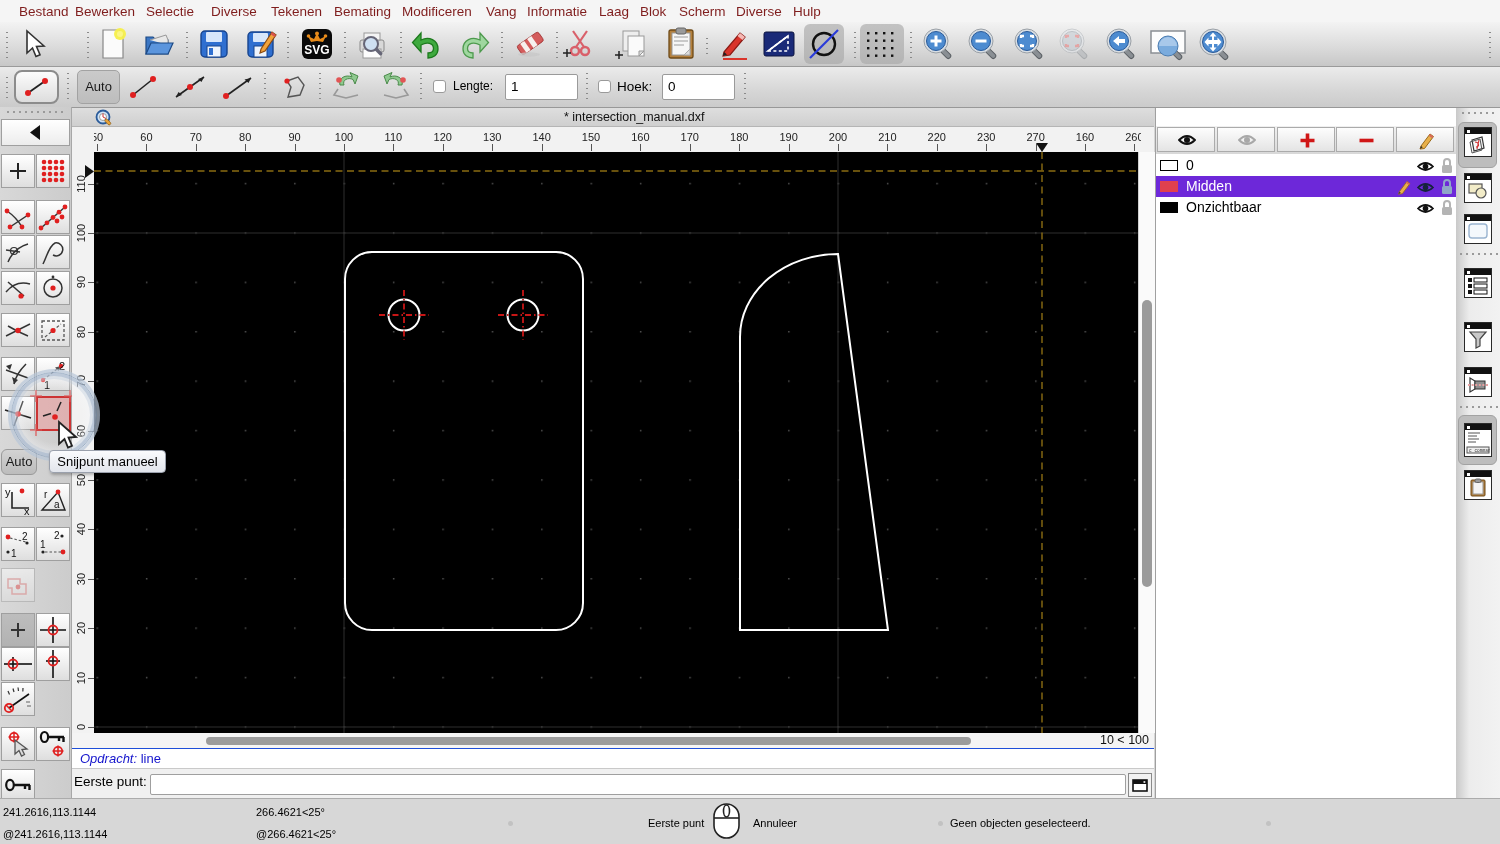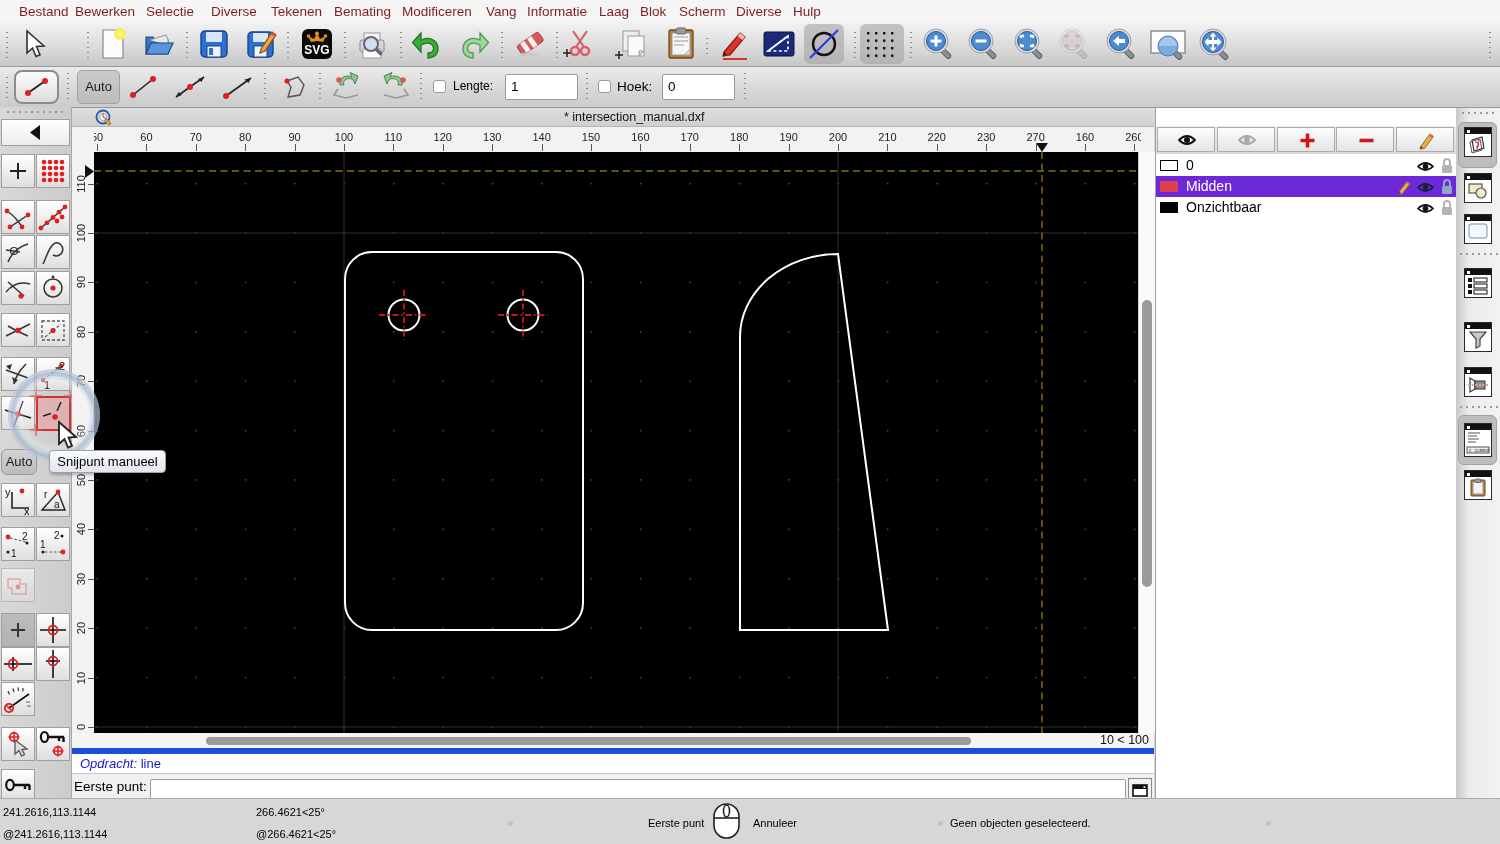--- a/index.html
+++ b/index.html
@@ -29,21 +29,21 @@
 .rnum{position:absolute;font-size:11px;color:#222;}
 .vnum{position:absolute;width:24px;height:12px;font-size:11px;color:#222;text-align:center;transform:rotate(-90deg);line-height:12px;}
 .htick{position:absolute;top:17px;width:1px;height:7px;background:#555;}
 .vtick{position:absolute;left:88px;width:6px;height:1px;background:#555;}
 #canvas{left:94px;top:152px;}
 #vscroll{left:1138px;top:152px;width:16px;height:581px;background:#fafafa;border-left:1px solid #d0d0d0;}
 #vthumb{position:absolute;left:3px;top:148px;width:10px;height:287px;background:#9b9b9b;border-radius:5px;}
 #hscrollrow{left:72px;top:733px;width:1082px;height:15px;background:#f4f4f4;}
 #hthumb{position:absolute;left:134px;top:3.5px;width:765px;height:8.5px;background:#9b9b9b;border-radius:4.5px;}
 #gridinfo{position:absolute;right:5px;top:0px;font-size:12.5px;color:#111;}
-#cmdarea{left:72px;top:748px;width:1082px;height:50px;background:#f0f0f0;border-top:6px solid #1d4ed8;box-sizing:border-box;}
+#cmdarea{left:72px;top:748px;width:1082px;height:50px;background:#f0f0f0;border-top:1px solid #1d4ed8;box-sizing:border-box;}
 #cmdhist{position:absolute;left:0;top:0;width:1082px;height:19px;background:#fff;border-bottom:1px solid #c9c9c9;}
 #cmdline{position:absolute;left:0;top:20px;width:1082px;height:30px;}
 #cmdinput{position:absolute;left:78px;top:5px;width:976px;height:21px;background:#fff;border:1px solid #9f9f9f;border-radius:2px;box-sizing:border-box;}
 #cmdbtn{position:absolute;left:1056px;top:4px;width:24px;height:24px;background:#f2f2f2;border:1px solid #8a8a8a;box-sizing:border-box;}
 
 #lpanel{left:1155px;top:108px;width:300px;height:690px;background:#fff;border-left:1px solid #a0a0a0;}
 #lphead{position:absolute;left:0;top:0;width:300px;height:18px;background:linear-gradient(#e9e9e9,#d2d2d2);}
 #lpbtns{position:absolute;left:0;top:18px;width:300px;height:28px;background:linear-gradient(#f0f0f0,#d8d8d8);}
 .lpb{position:absolute;top:1px;height:25px;width:58px;background:linear-gradient(#fdfdfd,#e4e4e4);border:1px solid #ababab;box-sizing:border-box;}
 .lrow{position:absolute;left:0;width:300px;height:21px;font-size:14px;color:#000;}

